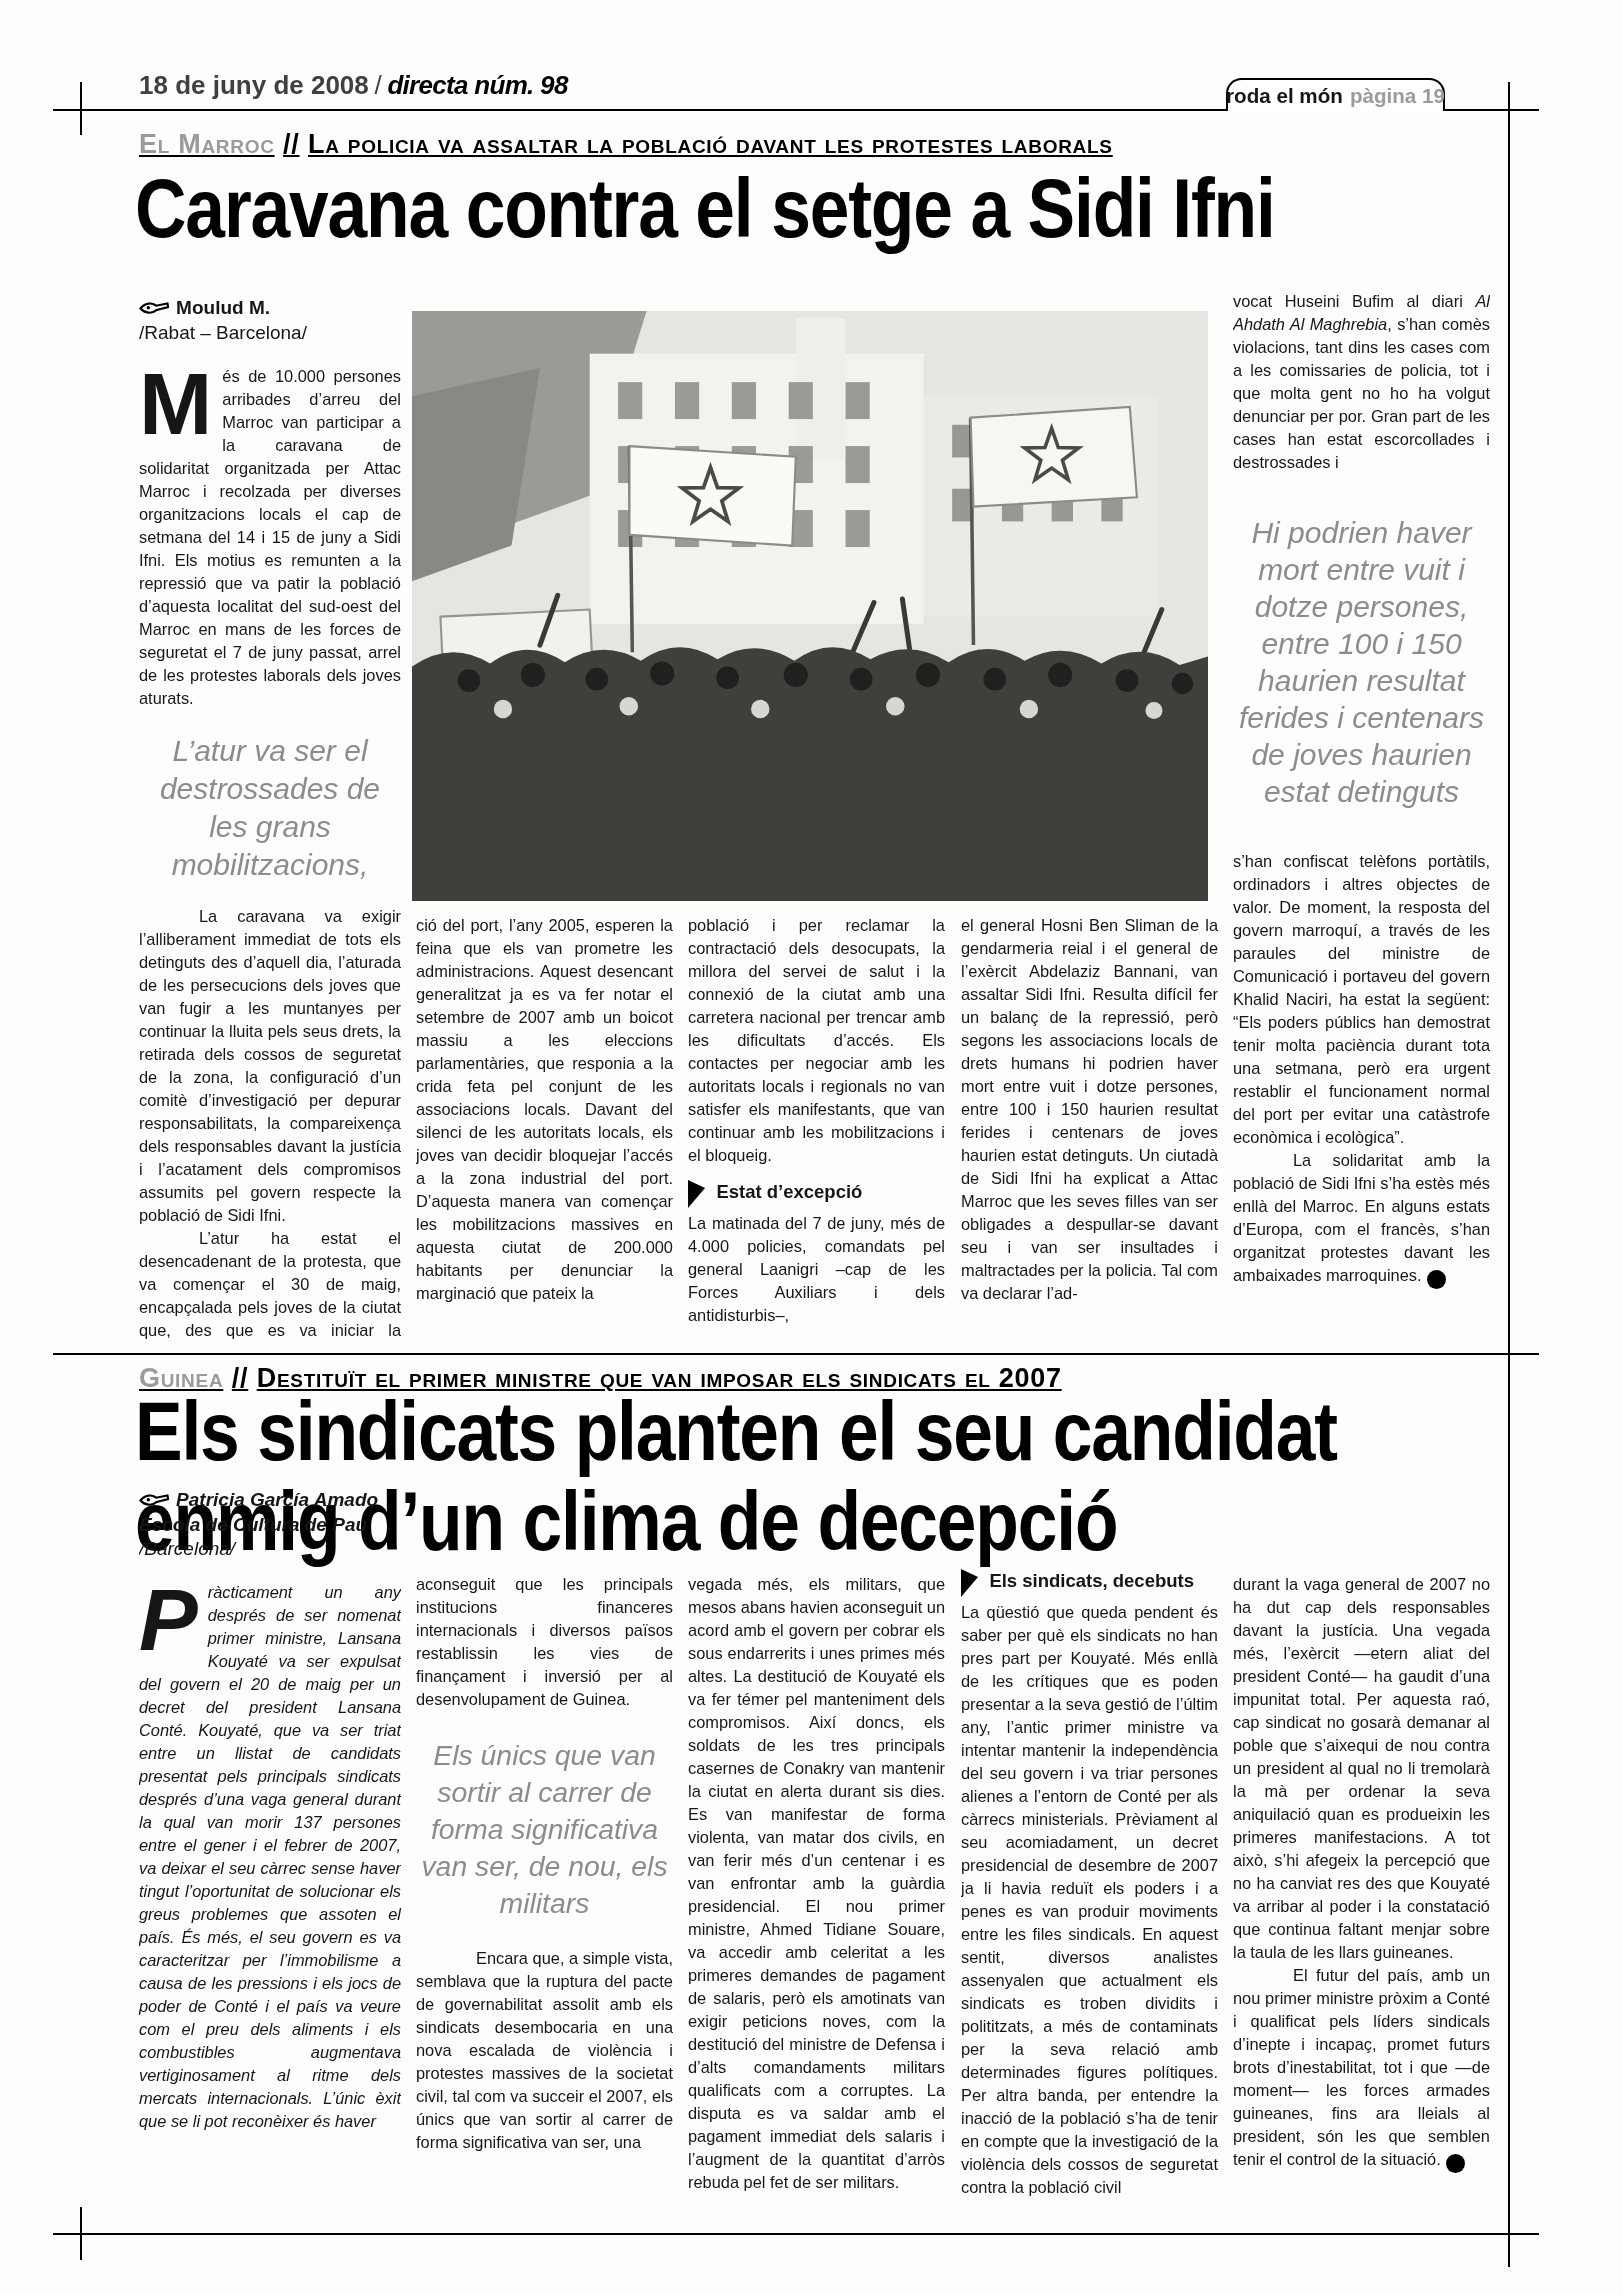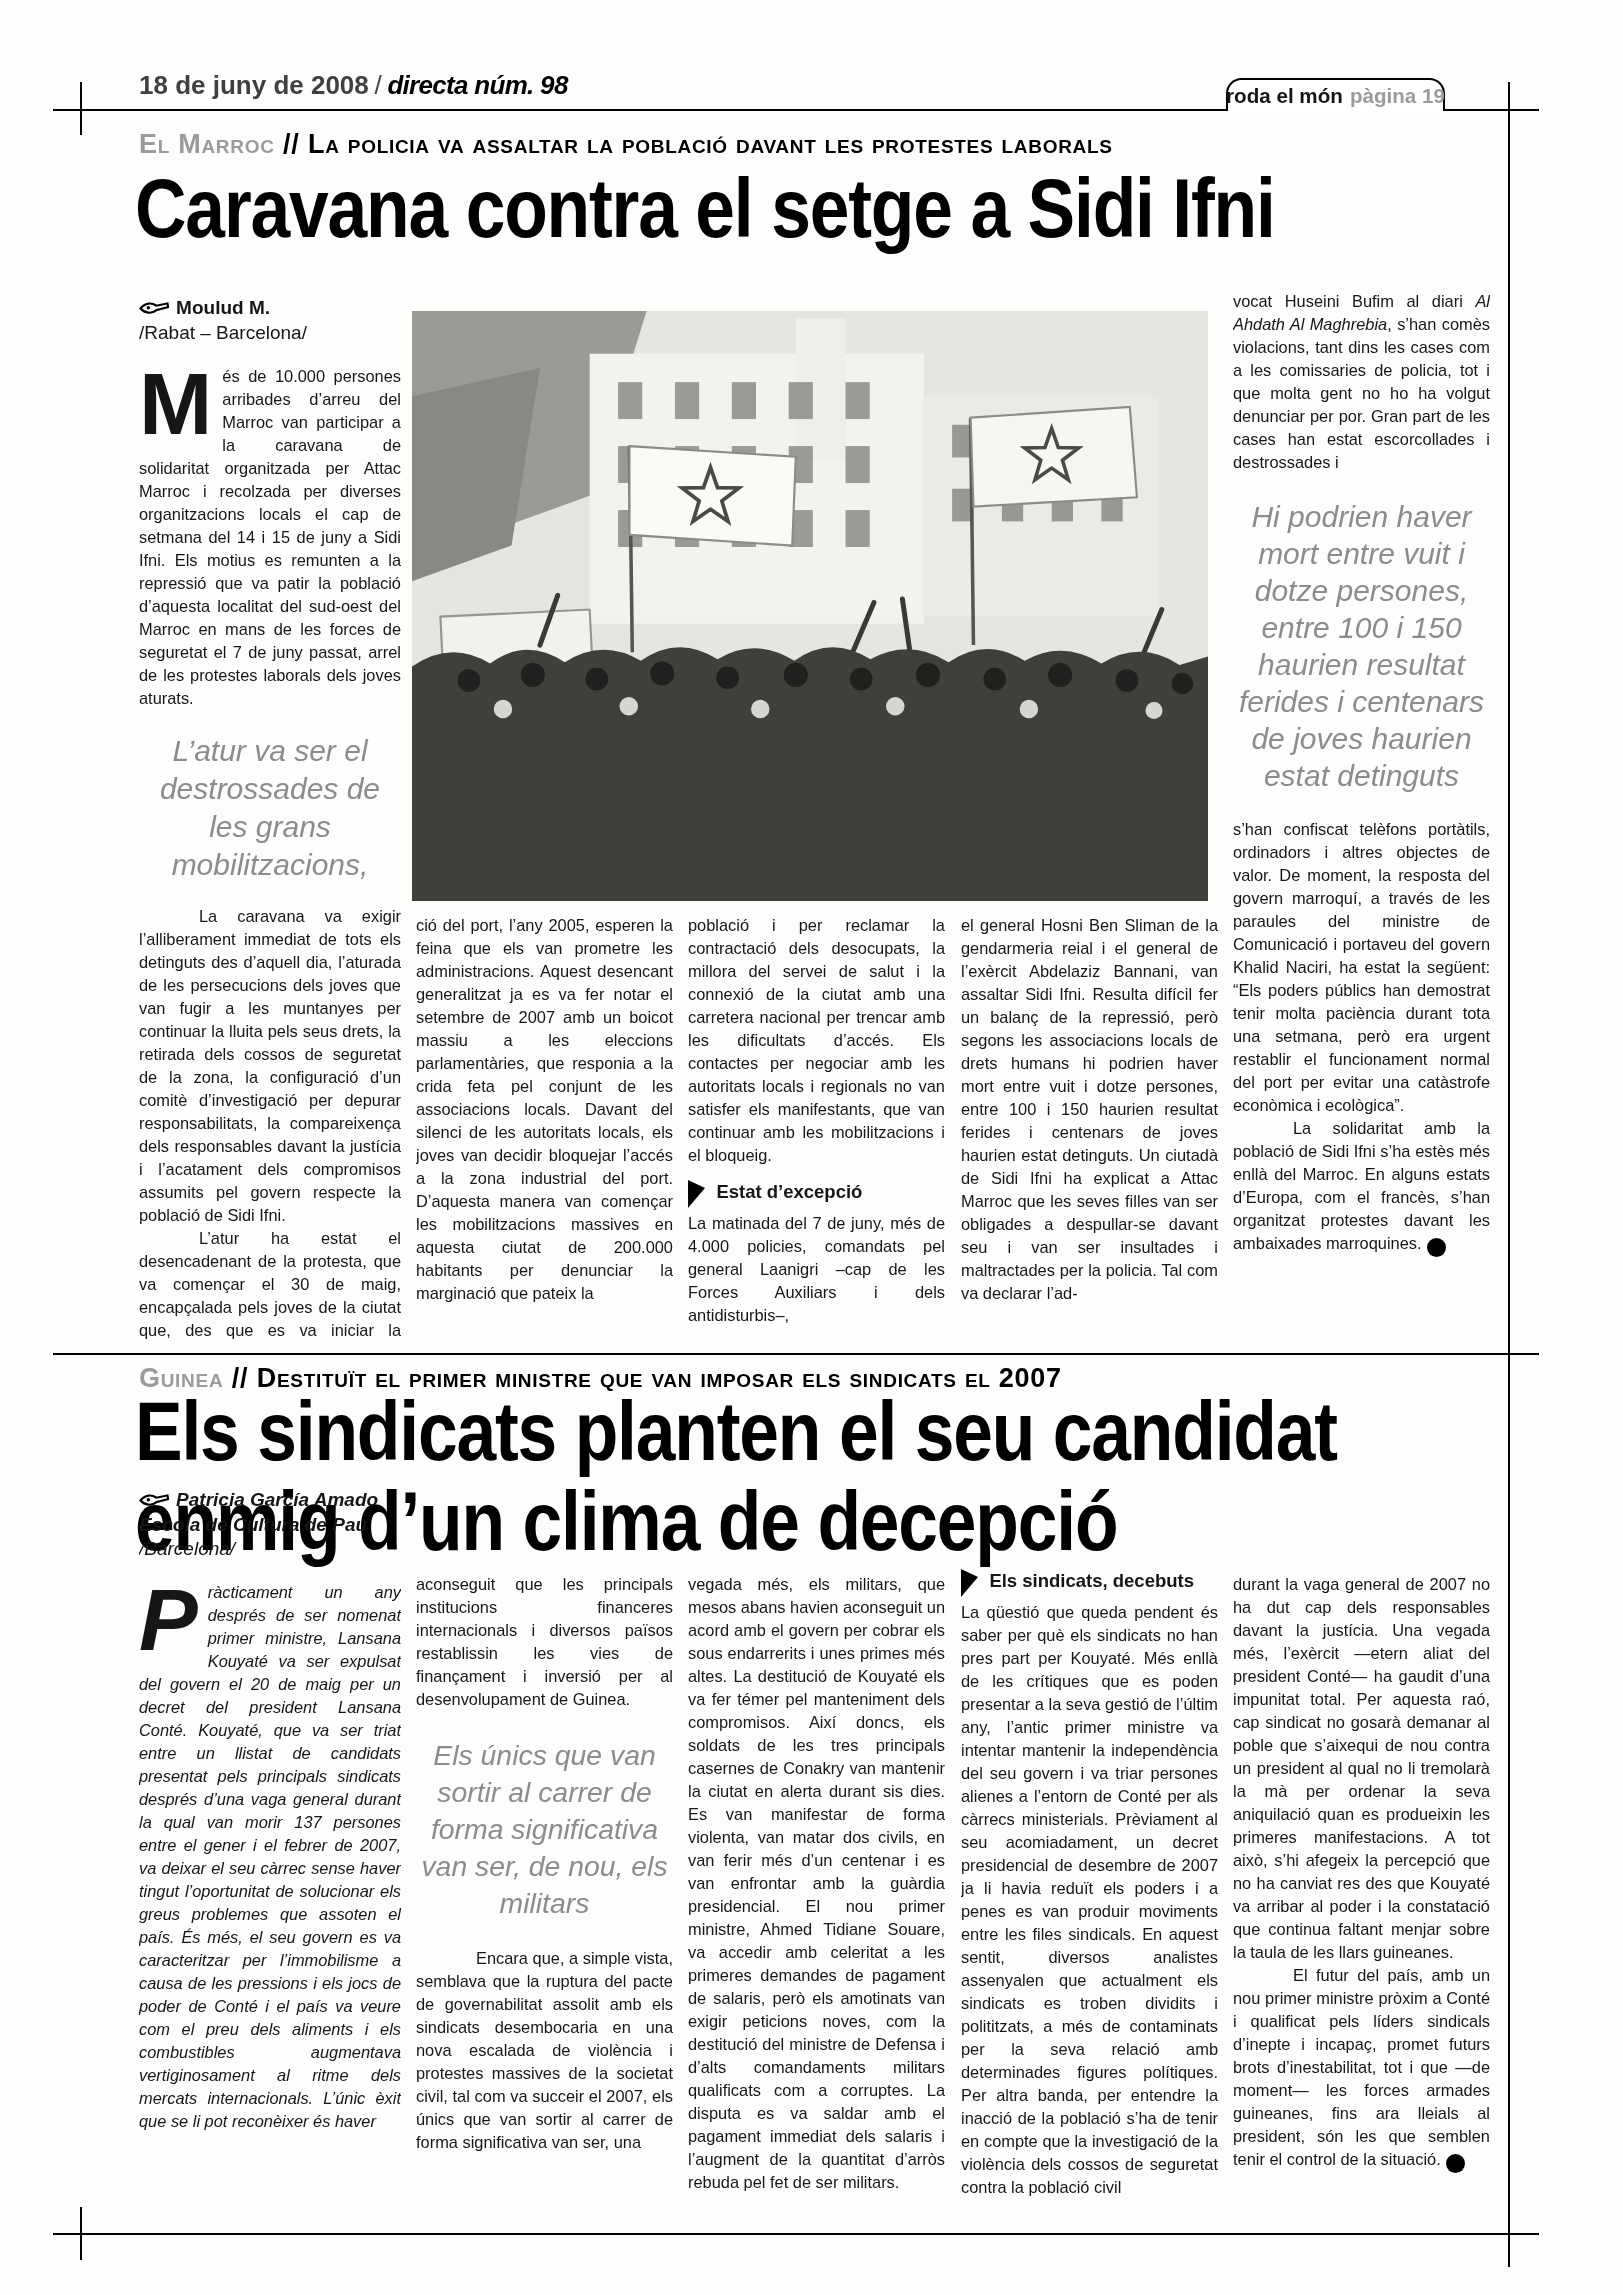--- a/index.html
+++ b/index.html
@@ -13,34 +13,34 @@
   .masthead .mdate{color:#404040;}
   .masthead .msep{color:#444;font-weight:400;padding:0 5.7px;}
   .masthead .mbrand{color:#000;font-style:italic;letter-spacing:-0.7px;}
   .pagetab{position:absolute;left:1190px;top:78px;width:215px;height:31px;background:#fff;
            border:2.1px solid #000;border-bottom:none;border-radius:15.6px 15.6px 0 0;
            display:flex;align-items:center;justify-content:center;gap:7.1px;font-size:20.6px;font-weight:700;white-space:nowrap;margin-left:36px;}
   .pagetab .plabel{color:#9b9b9b;}
 
   
   .kicker{position:absolute;left:139px;font-variant:small-caps;font-weight:700;font-size:27px;
-          letter-spacing:0.7px;white-space:nowrap;color:#000;}
+          letter-spacing:0.7px;white-space:nowrap;color:#000;text-decoration:underline;}
   .kicker .loc{color:#9b9b9b;}
   .kicker .sep{padding:0 8.5px;}
   .headline{position:absolute;left:135px;font-weight:700;font-size:84px;letter-spacing:-1.4px;
             white-space:nowrap;transform:scaleX(.85);transform-origin:0 0;color:#000;line-height:1.04;}
 
   
   .col{position:absolute;width:262px;text-align:justify;font-size:16.4px;line-height:23px;overflow:hidden;}
   .col p{margin:0;}
   .col p.indent{text-indent:60px;}
   .dropcap{float:left;font-weight:700;font-size:88px;line-height:68px;margin:4.3px 10px 0 0;}
   .pullquote{color:#8c8c8c;font-style:italic;text-align:center;font-weight:400;}
   .pq-a1-left{font-size:30px;line-height:38px;margin:21.3px 0;}
-  .pq-a1-right{font-size:30px;line-height:37px;margin:24px 0;text-align:center;}
+  .pq-a1-right{font-size:30px;line-height:37px;margin:40px 0;text-align:center;}
   .pq-a2{font-size:28.4px;line-height:37px;margin:25.6px 0;}
   .subhead{font-weight:700;font-size:18.5px;margin:12.8px 0 4.3px 0;text-align:left;}
   .tri{display:inline-block;width:0;height:0;border-left:17px solid #000;
        border-top:8.5px solid transparent;border-bottom:20px solid transparent;
        vertical-align:-10px;margin-right:11.4px;}
   .byline{text-align:left;font-size:19px;line-height:24px;margin-bottom:20px;margin-top:8px;}
   .byline .bname,.byline .baffil{font-weight:700;}
   .penicon{display:inline-block;vertical-align:-1.4px;margin-right:7.1px;}
   .endmark{display:inline-flex;width:19px;height:19px;border-radius:50%;background:#000;color:#fff;
            font-weight:700;font-size:13.5px;align-items:center;justify-content:center;

